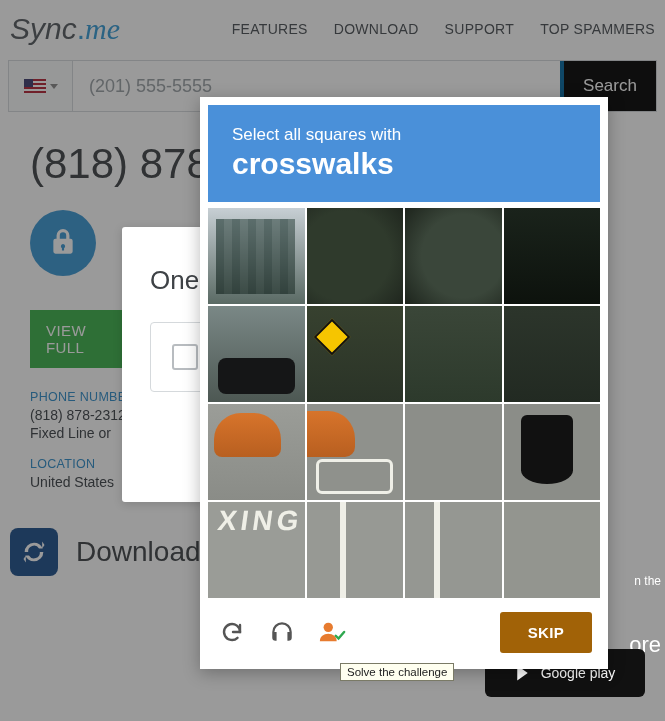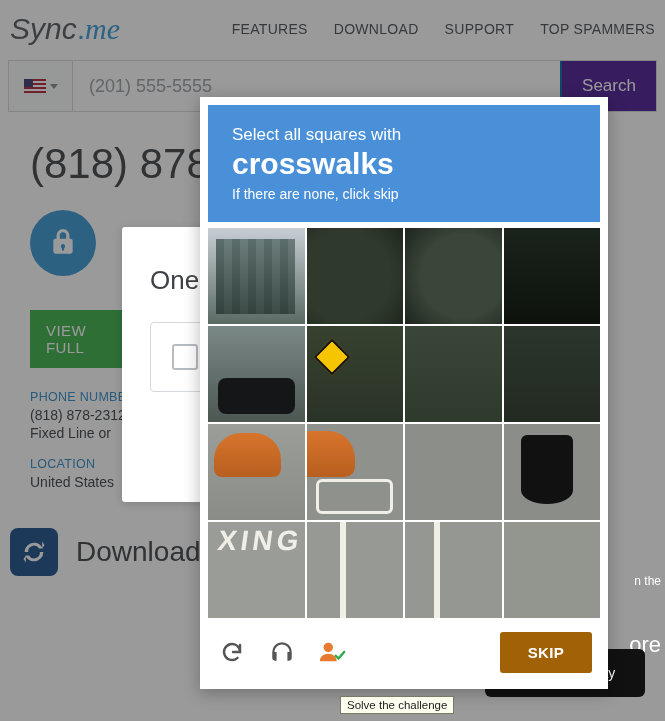--- a/index.html
+++ b/index.html
@@ -40,23 +40,23 @@
   }
   .flag-us::before {
     content: ""; position: absolute; left: 0; top: 0; width: 9px; height: 8px; background: #3c3b6e;
   }
   .chev { width: 0; height: 0; border-left: 4px solid transparent; border-right: 4px solid transparent; border-top: 5px solid #888; }
   .search-input {
     flex: 1; border: none; outline: none; padding: 0 16px; font-size: 18px; color: #666;
   }
   .search-input::placeholder { color: #9aa0a5; }
   .search-btn {
-    width: 96px; background: #4c1d95; color: #fff; font-size: 17px;
+    width: 96px; background: #000000; color: #fff; font-size: 17px;
     display: flex; align-items: center; justify-content: center; cursor: pointer;
-    border-left: 2px solid #0369a1;
+    border-left: 4px solid #0369a1;
   }
   .result-area { padding: 28px 30px 0 30px; }
   .phone-h1 { font-size: 42px; font-weight: 400; color: #3e4246; }
   .badge-row { margin-top: 22px; }
   .lock-badge {
     width: 66px; height: 66px; border-radius: 50%; background: #3a97d3;
     display: flex; align-items: center; justify-content: center;
   }
   .view-btn {
     margin-top: 34px; background: #3bb149; color: #fff; font-size: 15px;
@@ -157,21 +157,21 @@
   .captcha-footer {
     display: flex; align-items: center; gap: 22px; padding: 14px 8px 8px 10px;
   }
   .ico-btn { width: 28px; height: 28px; display:flex;align-items:center;justify-content:center; cursor:pointer;}
   .skip-btn {
     margin-left: auto; background: #a16207; color: #fff; font-weight: 700;
     font-size: 15px; padding: 12px 28px; border-radius: 3px; cursor: pointer;
     letter-spacing: 0.3px;
   }
   .tooltip {
-    position: absolute; left: 340px; top: 696px; background: #fffff0;
+    position: absolute; left: 340px; top: 663px; background: #fffff0;
     border: 1px solid #7a7a66; padding: 2px 6px; font-size: 11.5px; color: #222;
   }
 </style>
 </head>
 <body>
 
 <div class="page">
 
   <div class="header">
     <div class="logo">
@@ -243,21 +243,20 @@
     <svg width="18" height="20" viewBox="0 0 24 24" style="margin-right:8px">
       <path fill="#fff" d="M3 2l14 10L3 22V2z"></path>
     </svg>
     <span>Google play</span>
   </div>
 
   <div class="captcha">
     <div class="captcha-header">
       <div class="captcha-lead">Select all squares with</div>
       <div class="captcha-target">crosswalks</div>
-      <div class="captcha-sub">If there are none, click skip</div>
     </div>
     <div class="grid">
       <div class="tile t-r0c0"></div>
       <div class="tile t-r0c1"></div>
       <div class="tile t-r0c2"></div>
       <div class="tile t-r0c3"></div>
       <div class="tile t-r1c0"></div>
       <div class="tile t-r1c1"></div>
       <div class="tile t-r1c2"></div>
       <div class="tile t-r1c3"></div>

